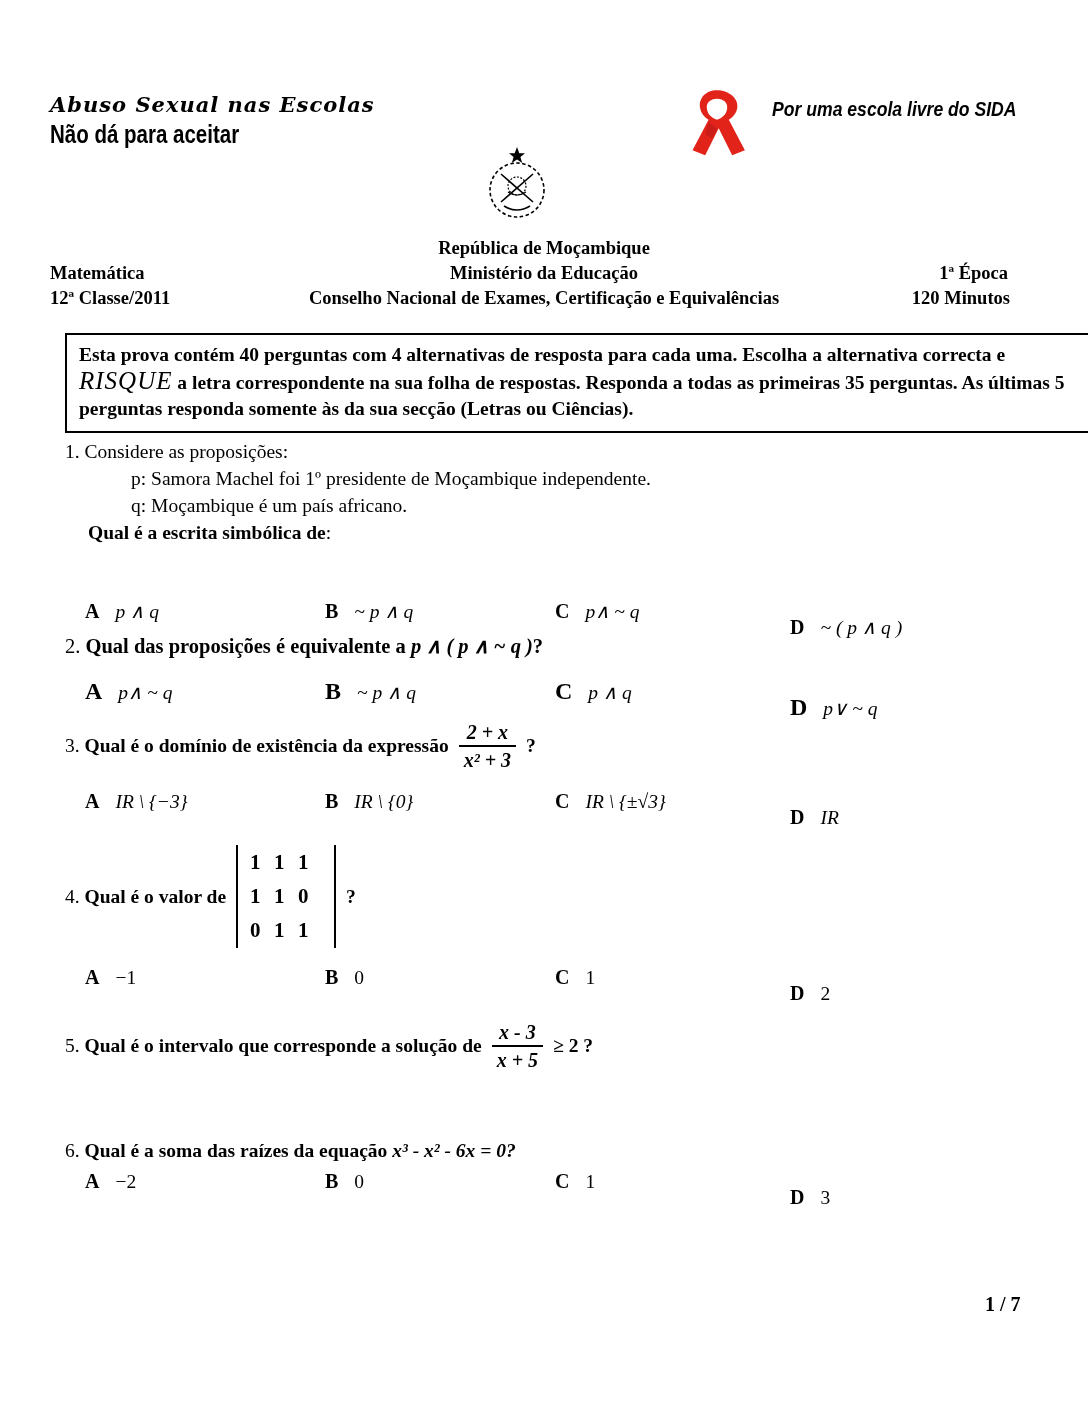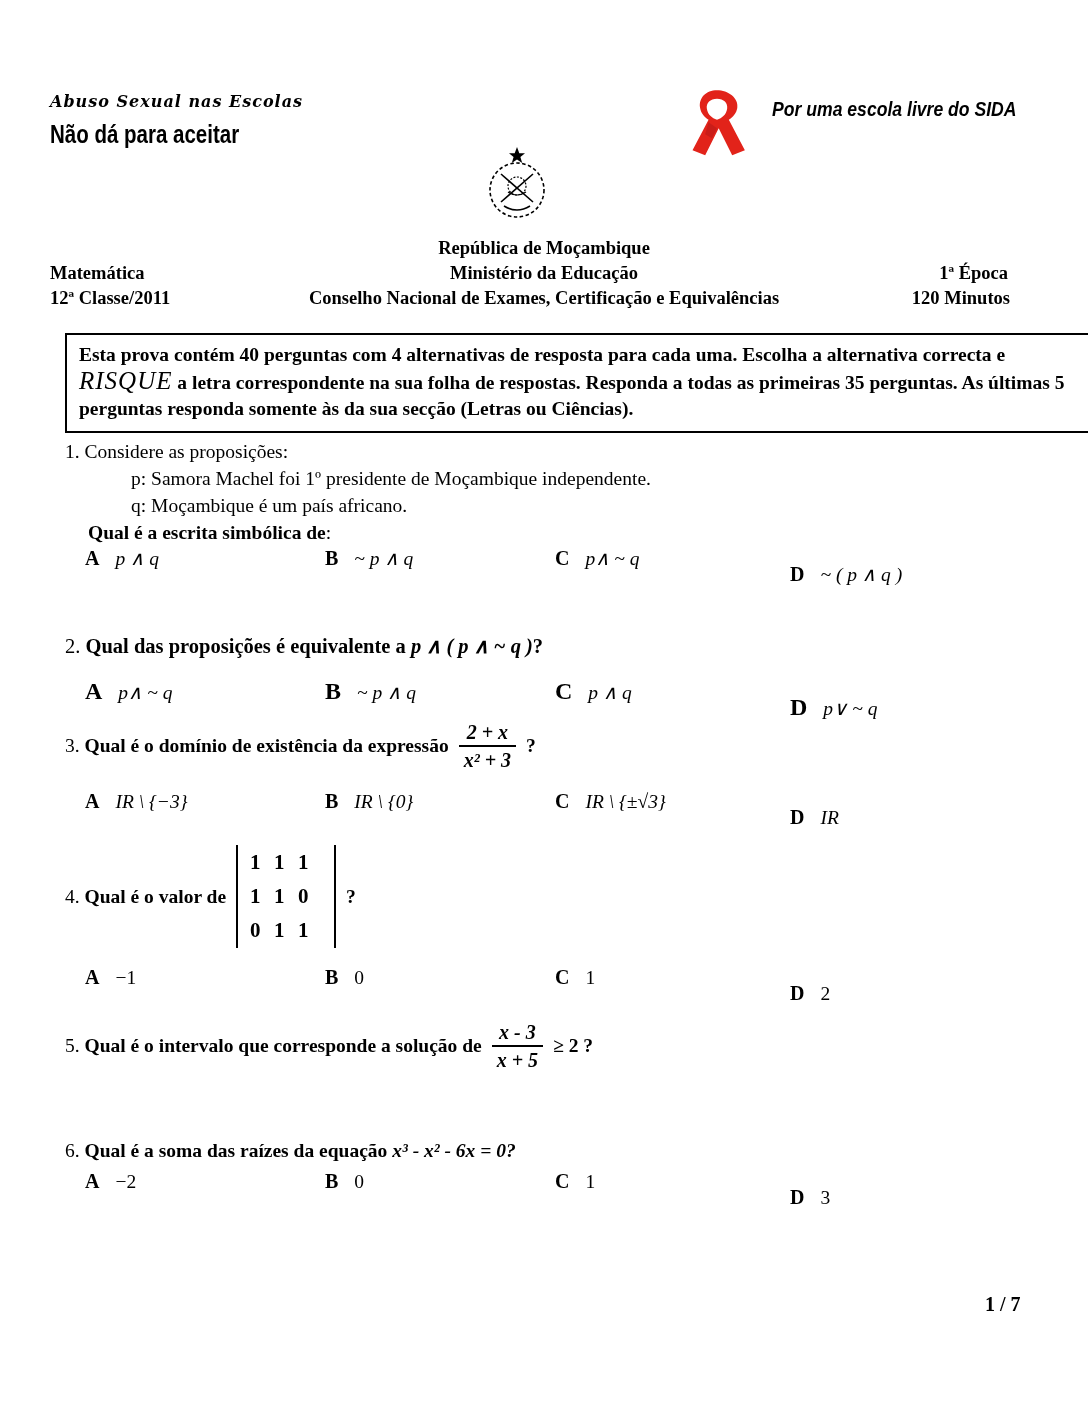--- a/index.html
+++ b/index.html
@@ -6,21 +6,21 @@
   html,body { background:#fff; }
   .page {
     position:relative; width:1088px; height:1408px; margin:0 auto;
     background:#ffffff; color:#000;
     font-family:"Liberation Serif", serif; overflow:hidden;
   }
   .abs { position:absolute; }
 
   
   .slogan-script { font-family:"DejaVu Serif", serif; font-style:italic; font-weight:600;
-    font-size:16px; letter-spacing:1px; }
+    font-size:21px; letter-spacing:1px; }
   .slogan-bold { font-family:"Liberation Sans", sans-serif; font-weight:bold;
     font-size:25px; letter-spacing:0px; transform:scaleX(.82); transform-origin:left center; }
   .motto { font-family:"Liberation Sans", sans-serif; font-weight:bold; font-style:italic;
     font-size:20px; transform:scaleX(.88); transform-origin:left center; }
 
   
   .hdr { font-weight:bold; font-size:18.5px; }
   .hdr-center { left:0; width:100%; text-align:center; }
 
   
@@ -101,21 +101,21 @@
 
   <div class="abs qline" style="left:65px; top:441px;">
     <span class="qnum">1.</span>
     <span>Considere as proposições:</span>
   </div>
   <div class="abs qline" style="left:131px; top:468px;">p: Samora Machel foi 1º presidente de Moçambique independente.</div>
   <div class="abs qline" style="left:131px; top:495px;">q: Moçambique é um país africano.</div>
   <div class="abs qline" style="left:88px; top:522px;">
     <span class="qbold">Qual é a escrita simbólica de</span><span>:</span>
   </div>
-  <div class="abs optrow" style="top:547px;text-decoration:underline;">
+  <div class="abs optrow" style="top:600px;text-decoration:underline;">
     <span class="opt pos-a"><span class="olet">A</span><span class="oval">p ∧ q</span></span>
     <span class="opt pos-b"><span class="olet">B</span><span class="oval">~ p ∧ q</span></span>
     <span class="opt pos-c"><span class="olet">C</span><span class="oval">p∧ ~ q</span></span>
     <span class="opt pos-d"><span class="olet">D</span><span class="oval">~ ( p ∧ q )</span></span>
   </div>
 
   <div class="abs qline q2line" style="left:65px; top:634px;">
     <span class="qnum">2.</span>
     <span class="qbold">Qual das proposições é equivalente a</span>
     <span class="math qbold">p ∧ ( p ∧ ~ q )</span><span class="qbold">?</span>

